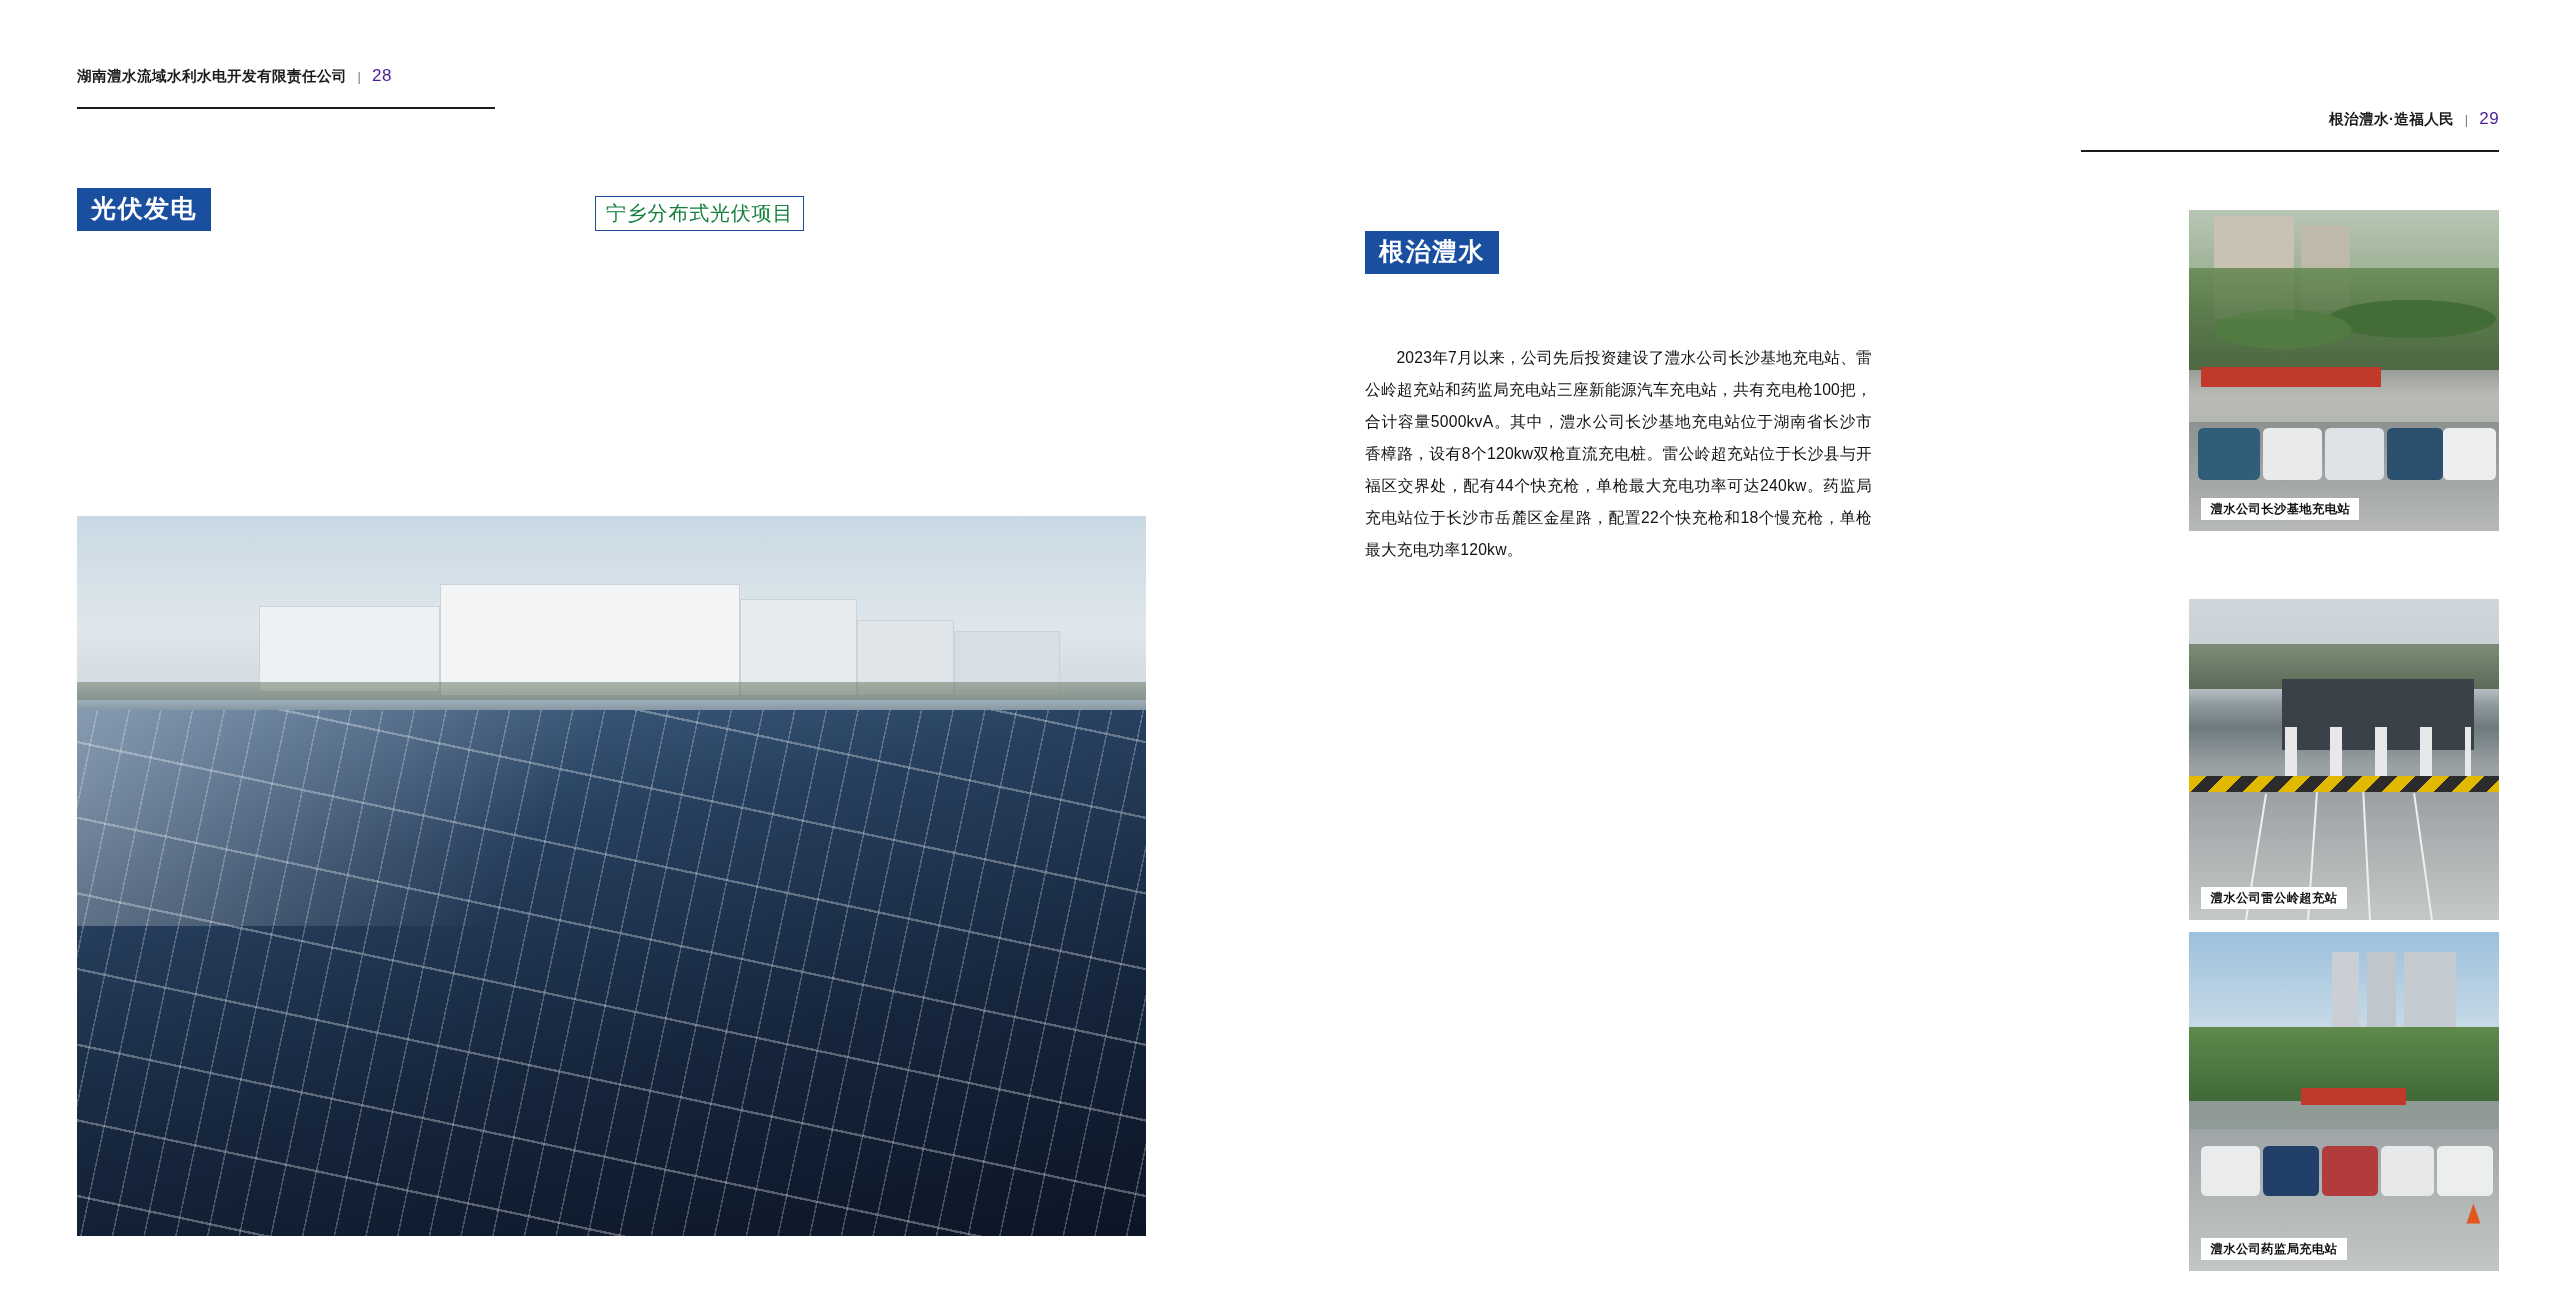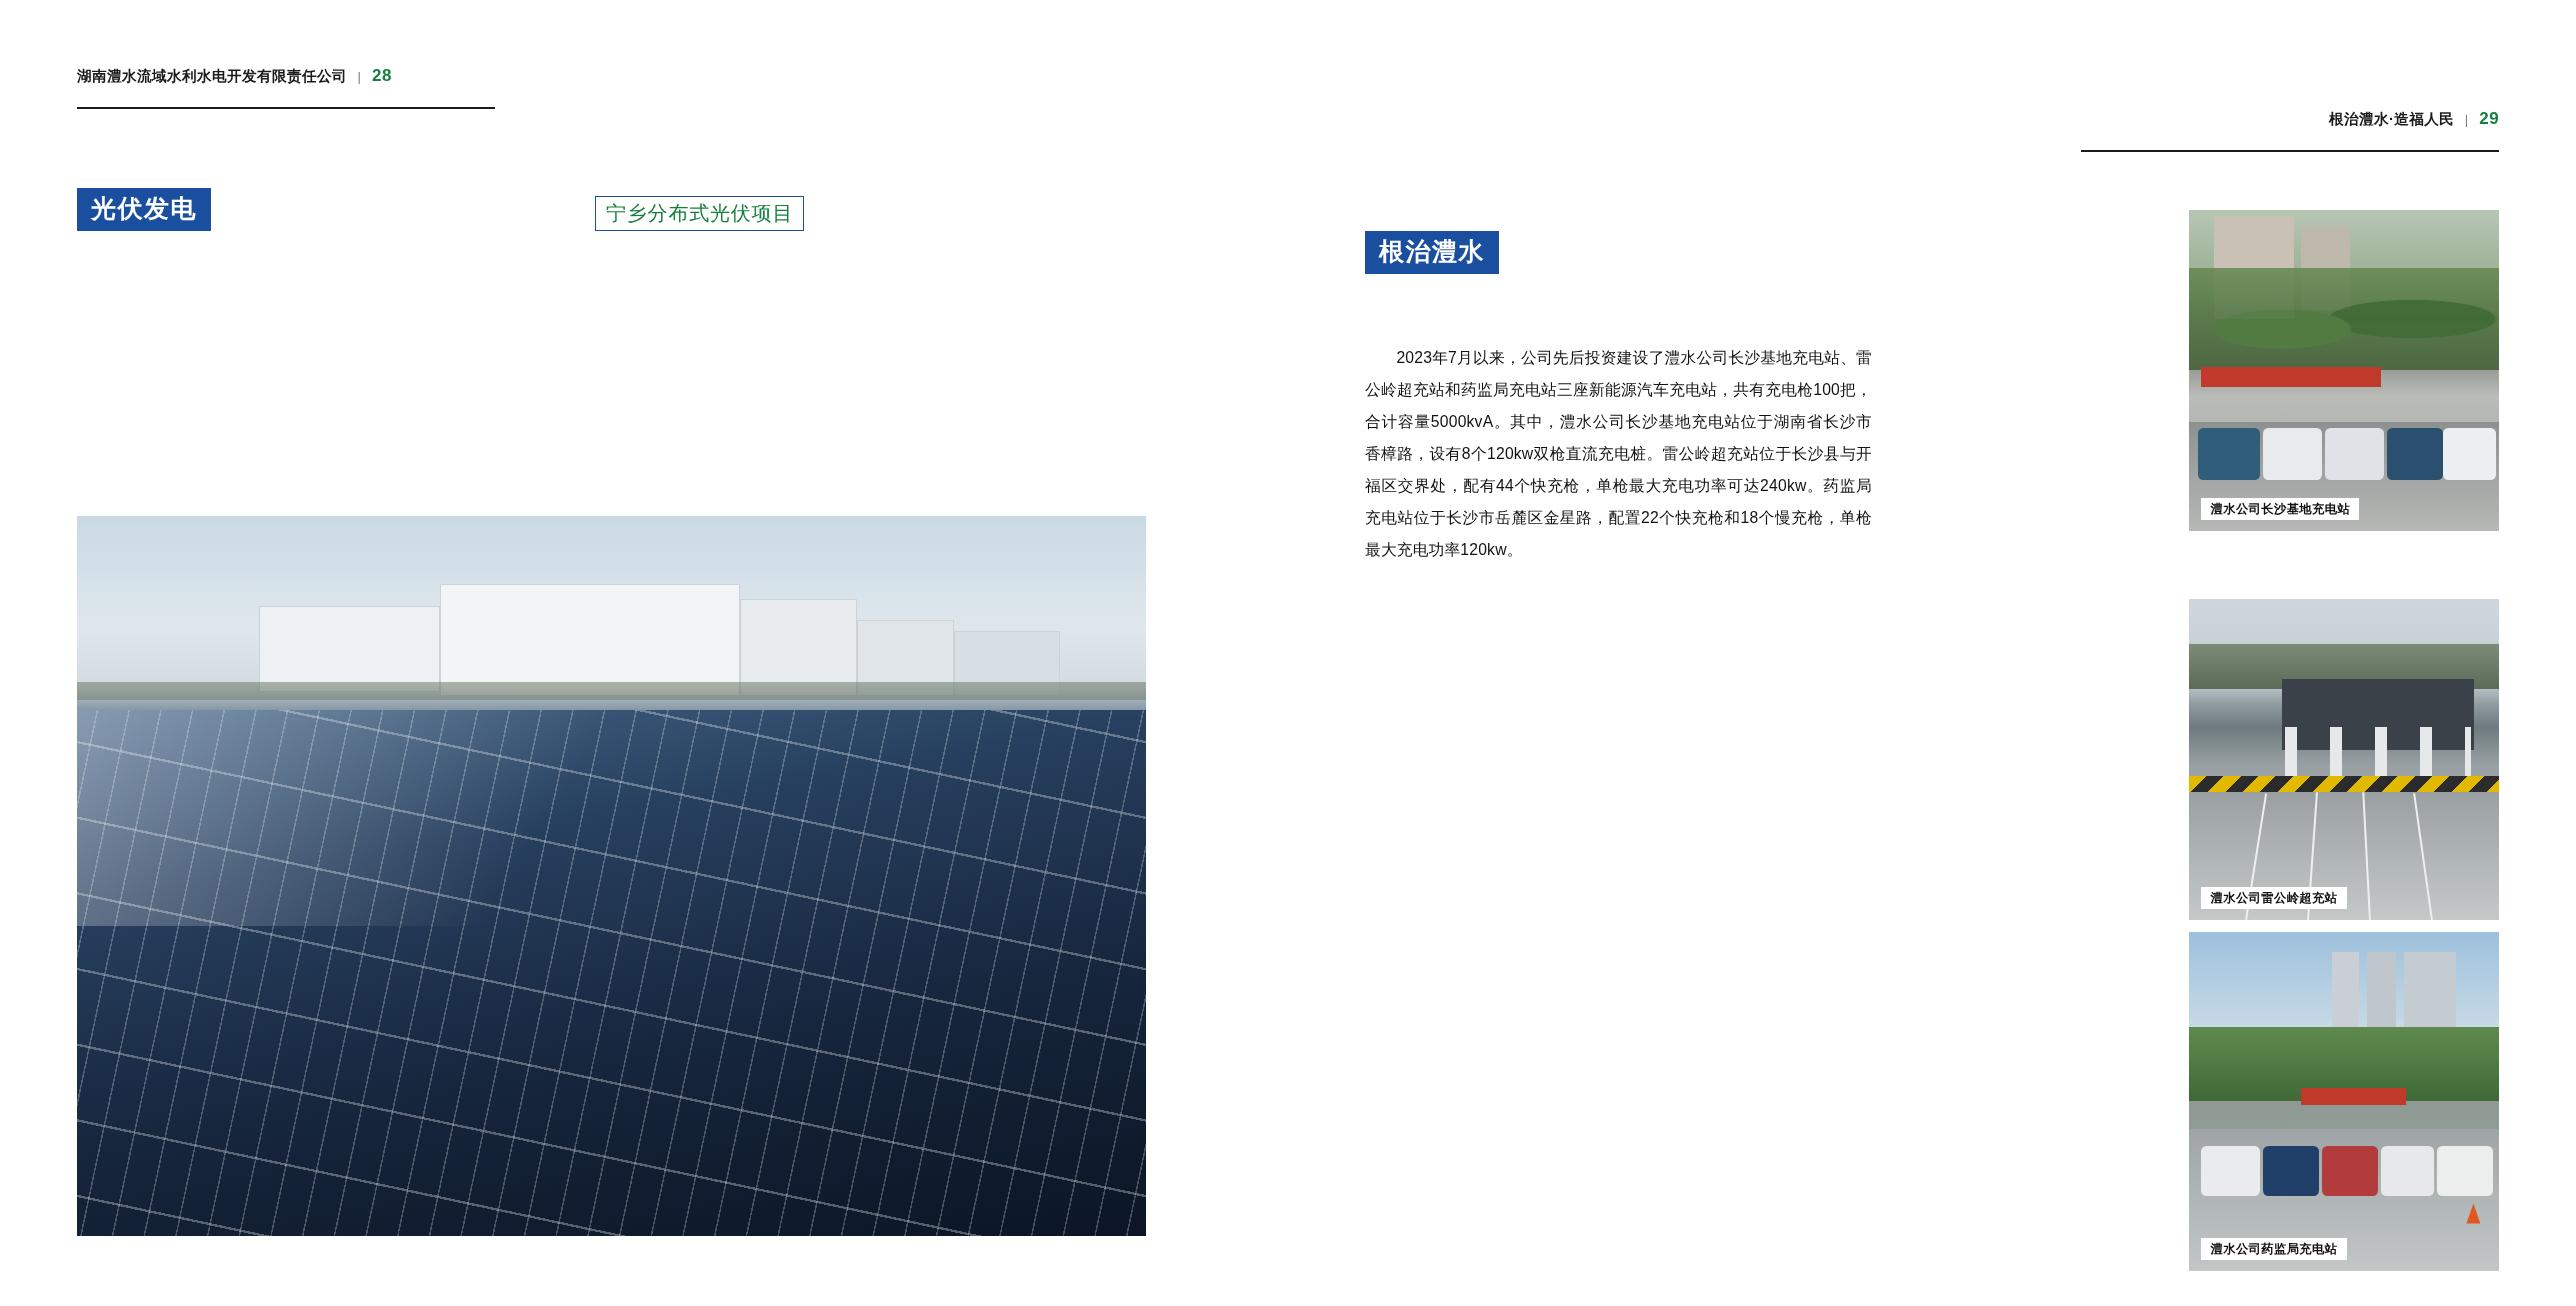--- a/index.html
+++ b/index.html
@@ -39,22 +39,22 @@
   }
   .runhead.left { left: 77px; }
   .runhead.right { right: 77px; }
   .runhead .sep {
     color: #7a7a7a;
     font-weight: normal;
     font-size: 13px;
   }
   .runhead .pageno {
     font-size: 17px;
-    font-weight: bold;
-    color: #15803d;
+    font-weight: normal;
+    color: #4c1d95;
   }
   .rule {
     position: absolute;
     top: 107px;
     height: 1.5px;
     background: #1b1b1b;
   }
   .rule.left { left: 77px; width: 418px; }
   .rule.right { right: 77px; width: 418px; }
 

